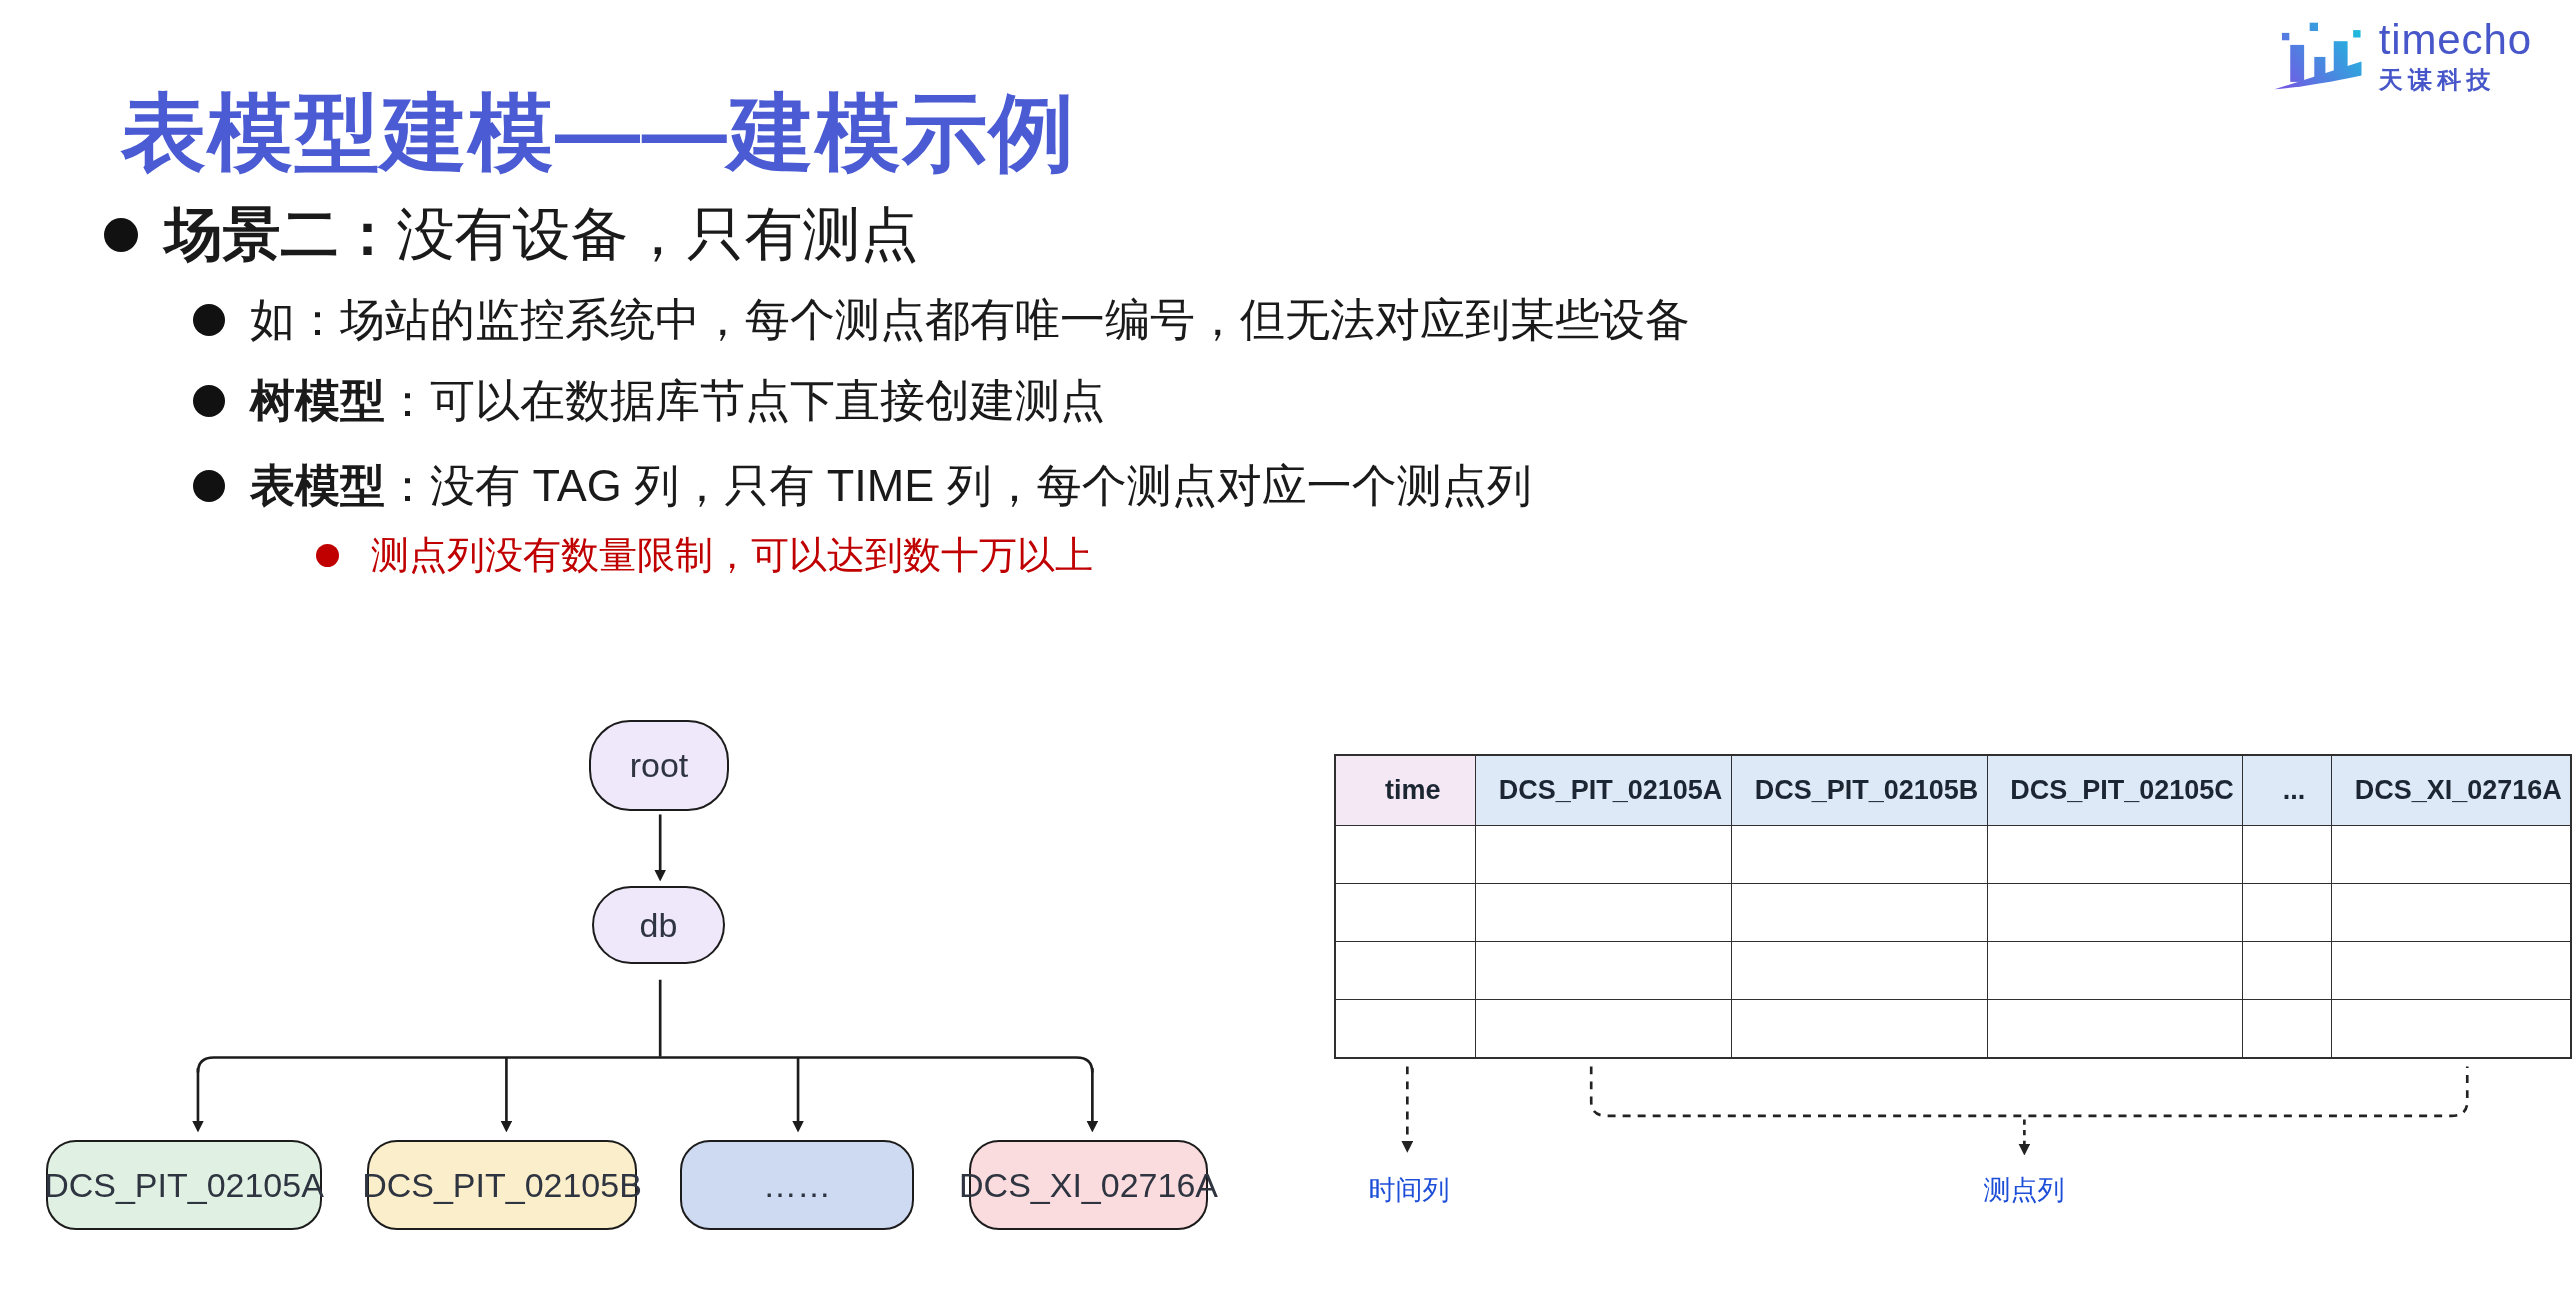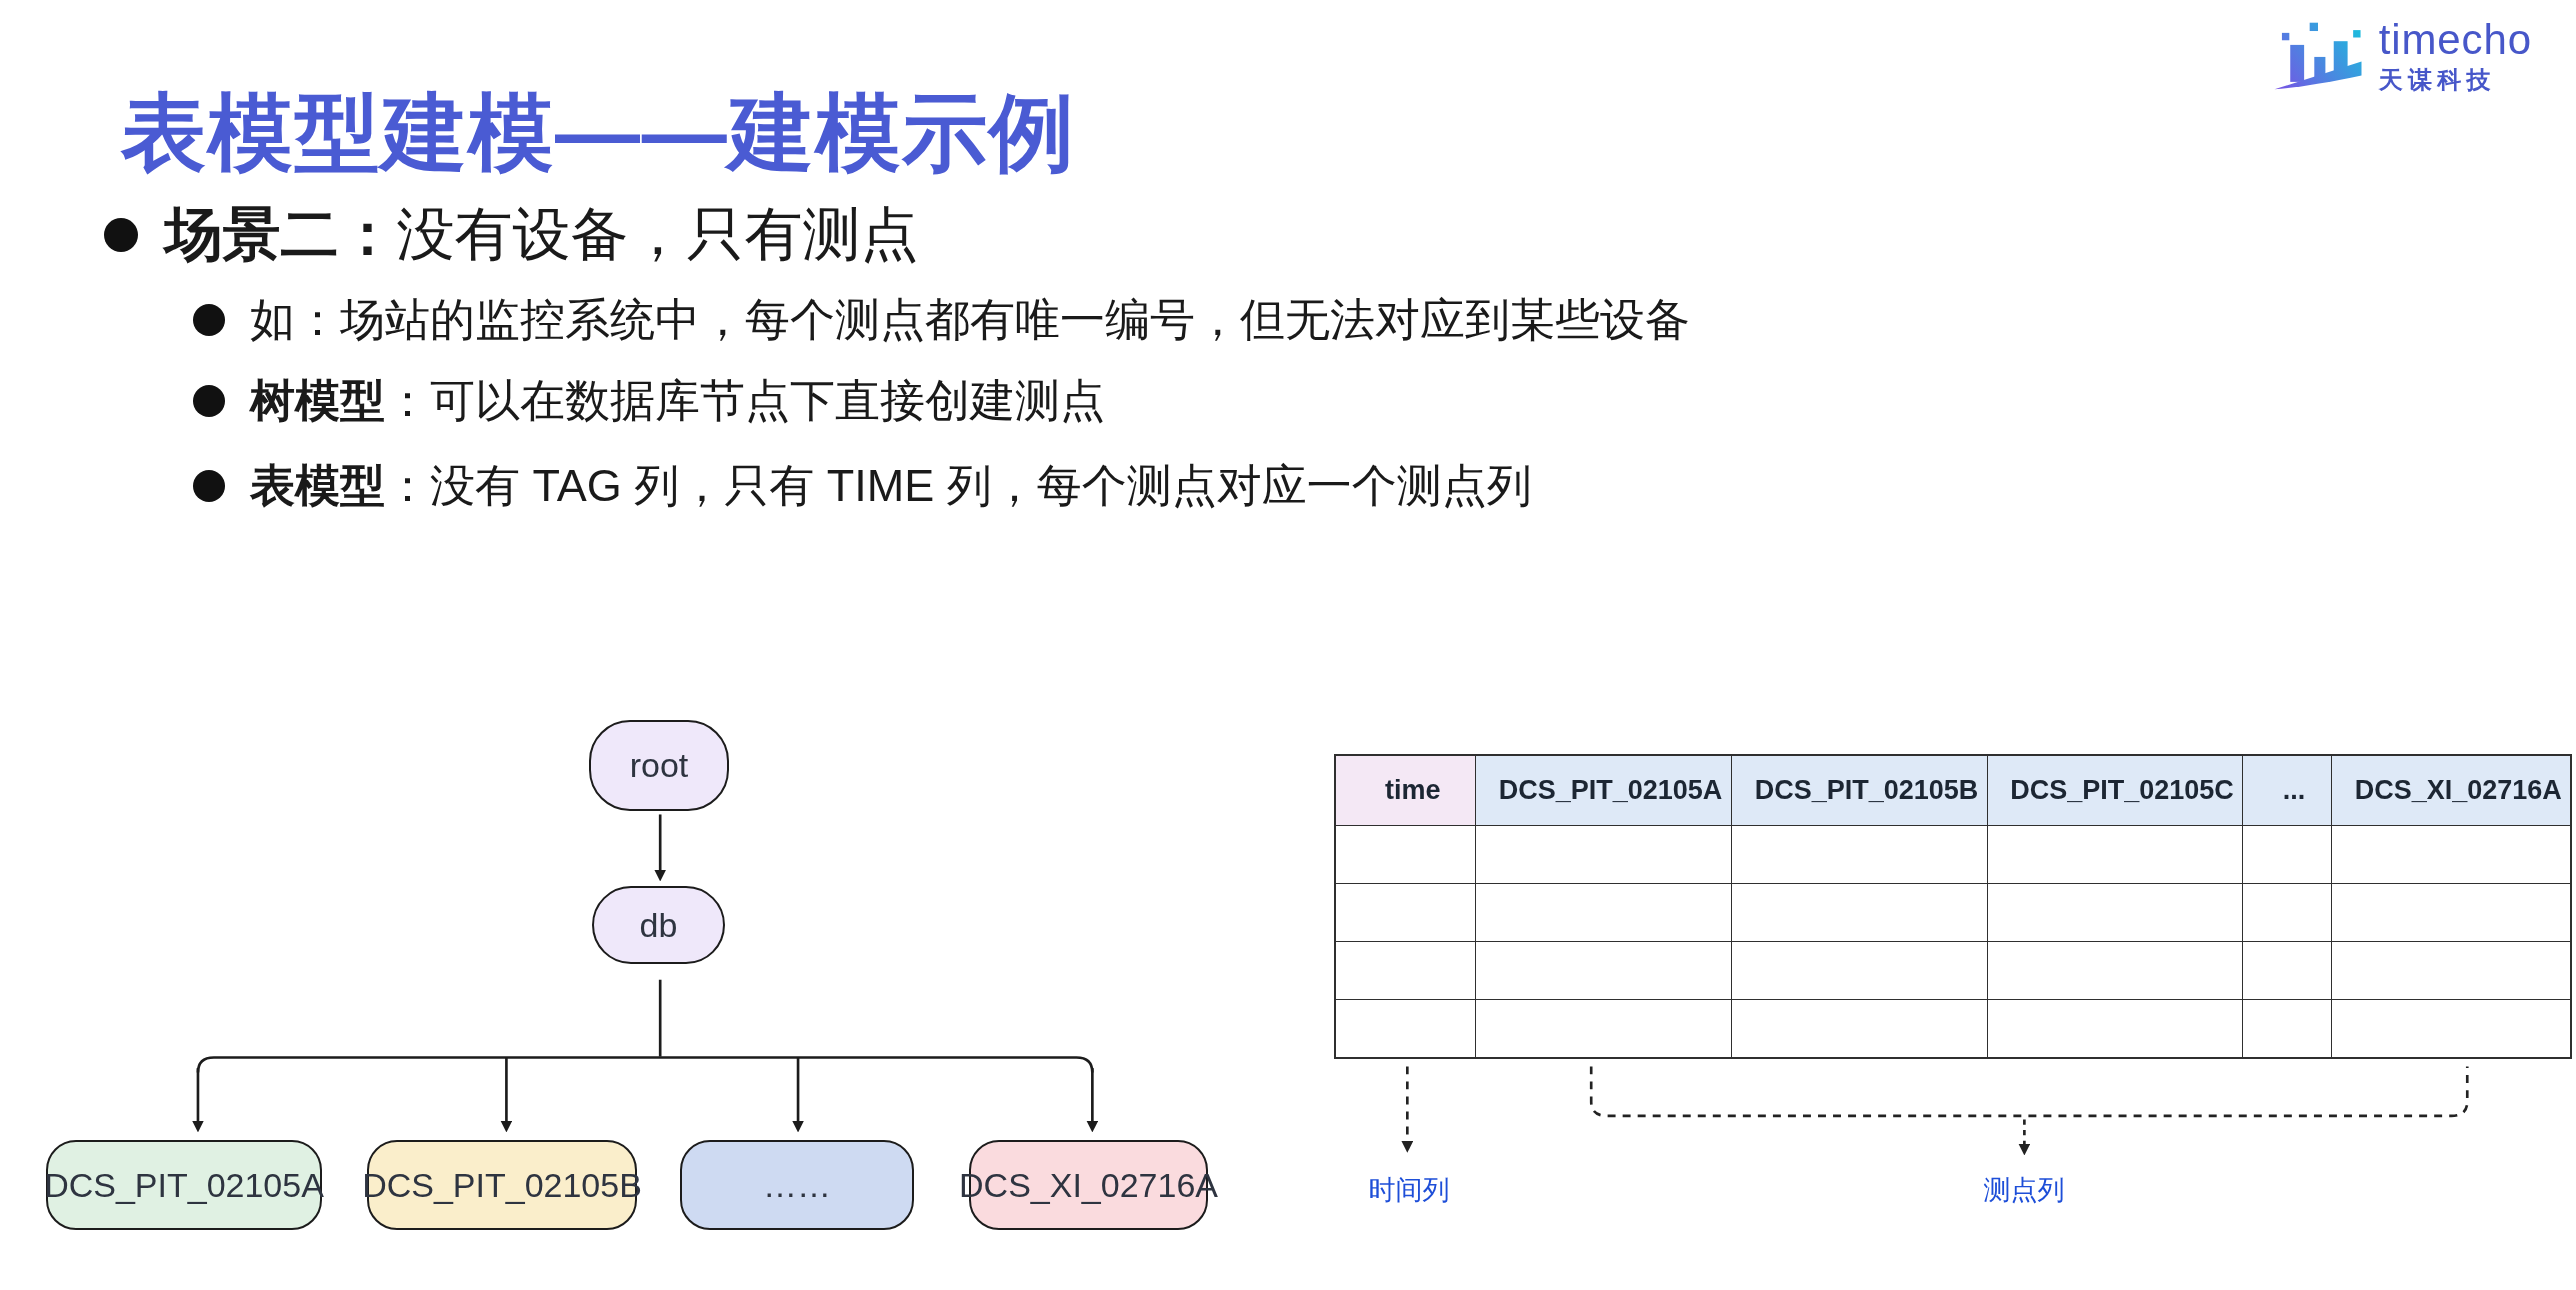--- a/index.html
+++ b/index.html
@@ -97,20 +97,24 @@
   <div class="b-row b2 b2b">
     <span class="dot"></span>
     <span class="b-text"><b class="b-prefix">树模型</b><span>：可以在数据库节点下直接创建测点</span></span>
   </div>
 
   <div class="b-row b2 b2c">
     <span class="dot"></span>
     <span class="b-text"><b class="b-prefix">表模型</b><span>：没有 TAG 列，只有 TIME 列，每个测点对应一个测点列</span></span>
   </div>
 
+  <div class="b-row b3">
+    <span class="dot"></span>
+    <span class="b-text">测点列没有数量限制，可以达到数十万以上</span>
+  </div>
 
   <svg class="tree-svg" viewBox="0 760 1480 700">
     <defs>
       <marker id="arr" viewBox="0 0 10 10" refX="2" refY="5" markerUnits="strokeWidth" markerWidth="4.5" markerHeight="4.5" orient="auto">
         <path d="M0,0 L10,5 L0,10 Z" fill="#1c1c1c"></path>
       </marker>
     </defs>
     <g stroke="#1c1c1c" stroke-width="3" fill="none">
       <path d="M747,921 V986" marker-end="url(#arr)"></path>
       <path d="M747,1108 V1195"></path>

